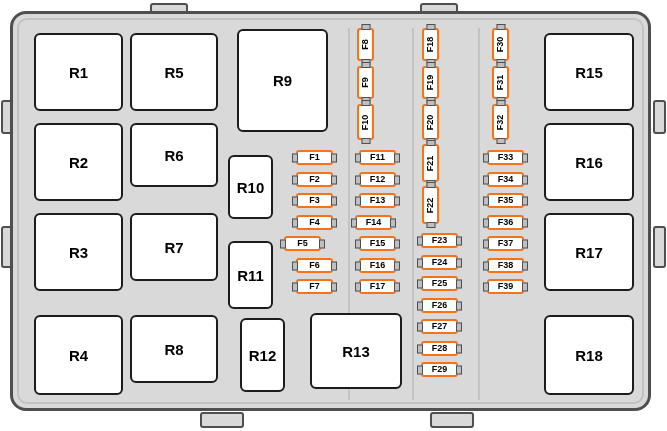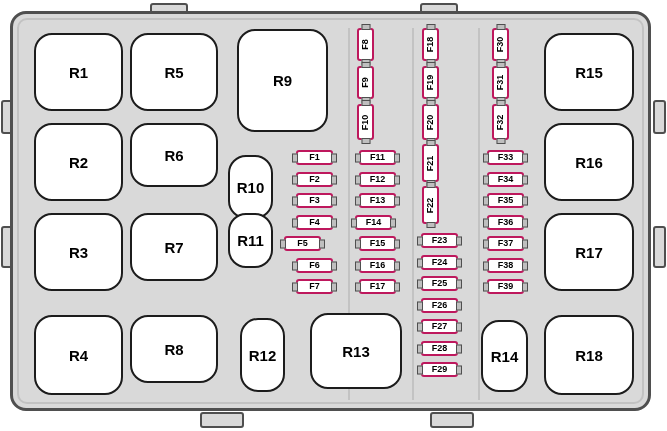--- a/index.html
+++ b/index.html
@@ -16,27 +16,27 @@
     position:absolute; left:4px; top:4px; right:4px; bottom:4px;
     border:2px solid #c2c2c2; border-radius:10px;
   }
   .tab {
     position:absolute; background:#d9d9d9; border:2px solid #4f4f4f;
     border-radius:3px; z-index:0;
   }
   .rib { position:absolute; width:2px; background:#c3c3c3; z-index:2; }
   .relay {
     position:absolute; z-index:3; background:#ffffff;
-    border:2px solid #1c1c1c; border-radius:18px;
+    border:2px solid #1c1c1c; border-radius:6px;
     display:flex; align-items:center; justify-content:center;
     font-weight:700; font-size:15px; color:#000;
   }
   .fuse {
     position:absolute; z-index:3; background:#ffffff;
-    border:2px solid #be185d; border-radius:3px;
+    border:2px solid #f97316; border-radius:3px;
     display:flex; align-items:center; justify-content:center; color:#000;
   }
   .fuse-h { width:37px; height:15px; }
   .fuse-v { width:17px; }
   .fuse-h::before, .fuse-h::after {
     content:""; position:absolute; top:50%; transform:translateY(-50%);
     width:4px; height:7px; background:#bfbfbf; border:1px solid #4f4f4f;
   }
   .fuse-h::before { left:-6px; }
   .fuse-h::after  { right:-6px; }
@@ -74,24 +74,23 @@
   <div class="relay" style="left:34px;top:33px;width:89px;height:78px">R1</div>
   <div class="relay" style="left:34px;top:123px;width:89px;height:78px">R2</div>
   <div class="relay" style="left:34px;top:213px;width:89px;height:78px">R3</div>
   <div class="relay" style="left:34px;top:315px;width:89px;height:80px">R4</div>
   <div class="relay" style="left:130px;top:33px;width:88px;height:78px">R5</div>
   <div class="relay" style="left:130px;top:123px;width:88px;height:64px">R6</div>
   <div class="relay" style="left:130px;top:213px;width:88px;height:68px">R7</div>
   <div class="relay" style="left:130px;top:315px;width:88px;height:68px">R8</div>
   <div class="relay" style="left:237px;top:29px;width:91px;height:103px">R9</div>
   <div class="relay" style="left:228px;top:155px;width:45px;height:64px">R10</div>
-  <div class="relay" style="left:228px;top:213px;width:45px;height:55px">R11</div>
+  <div class="relay" style="left:228px;top:241px;width:45px;height:68px">R11</div>
   <div class="relay" style="left:240px;top:318px;width:45px;height:74px">R12</div>
   <div class="relay" style="left:310px;top:313px;width:92px;height:76px">R13</div>
-  <div class="relay" style="left:481px;top:320px;width:47px;height:72px">R14</div>
   <div class="relay" style="left:544px;top:33px;width:90px;height:78px">R15</div>
   <div class="relay" style="left:544px;top:123px;width:90px;height:78px">R16</div>
   <div class="relay" style="left:544px;top:213px;width:90px;height:78px">R17</div>
   <div class="relay" style="left:544px;top:315px;width:90px;height:80px">R18</div>
 
   <div class="fuse fuse-h" style="left:296px;top:150px">
       <span class="flabel">F1</span>
     </div>
   <div class="fuse fuse-h" style="left:296px;top:172px">
       <span class="flabel">F2</span>

